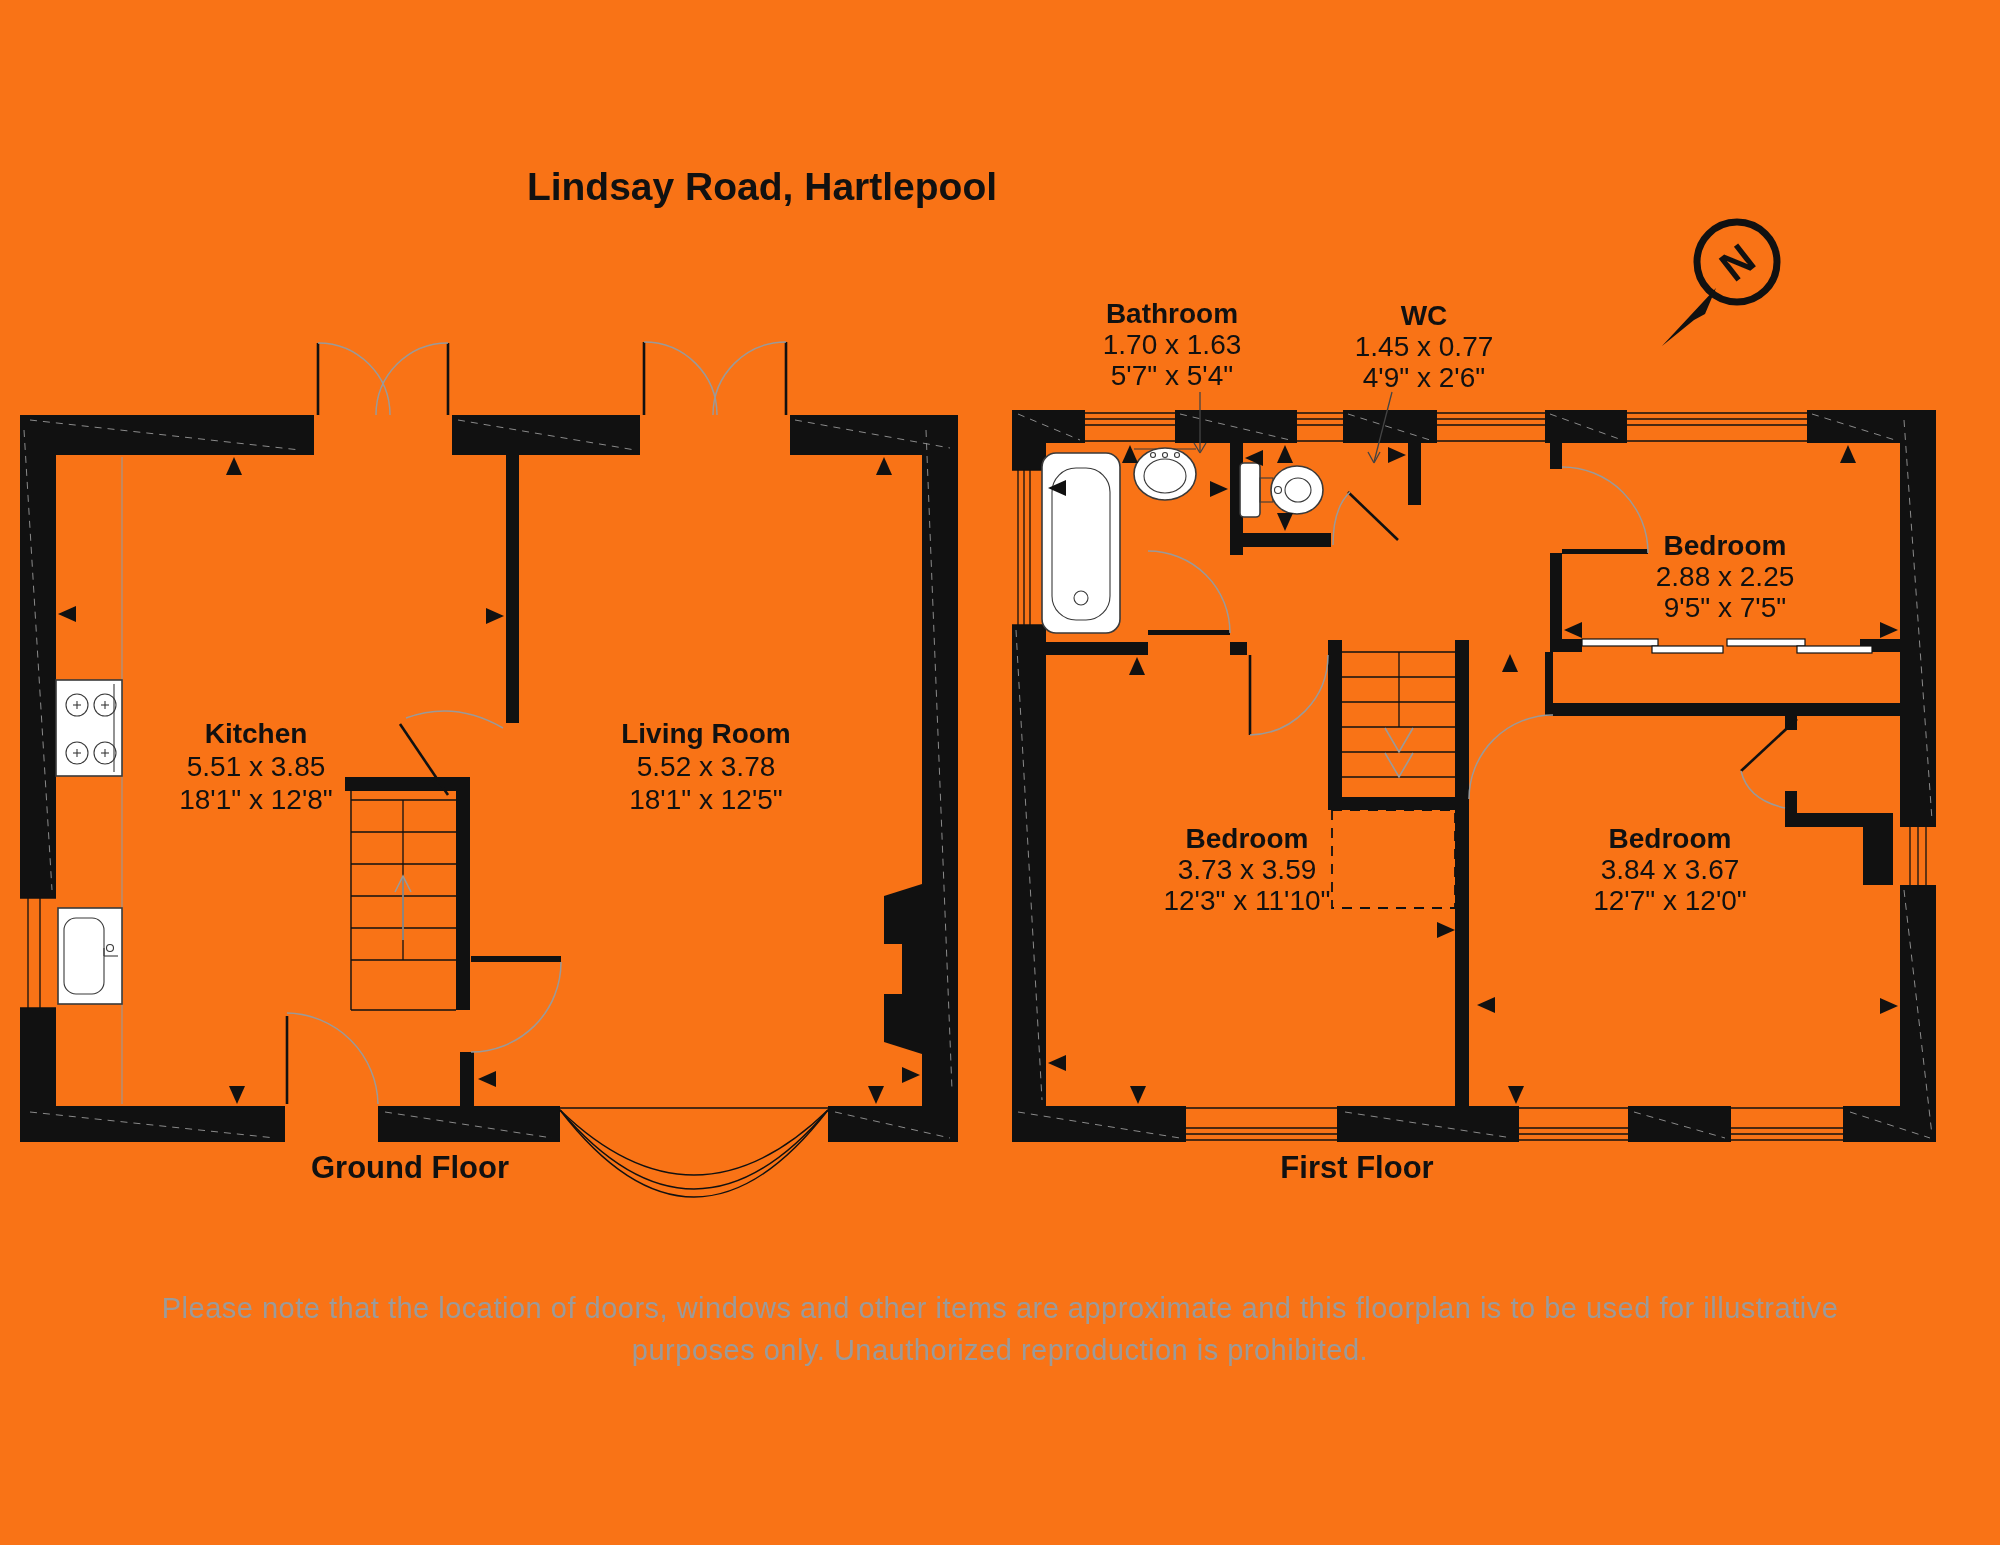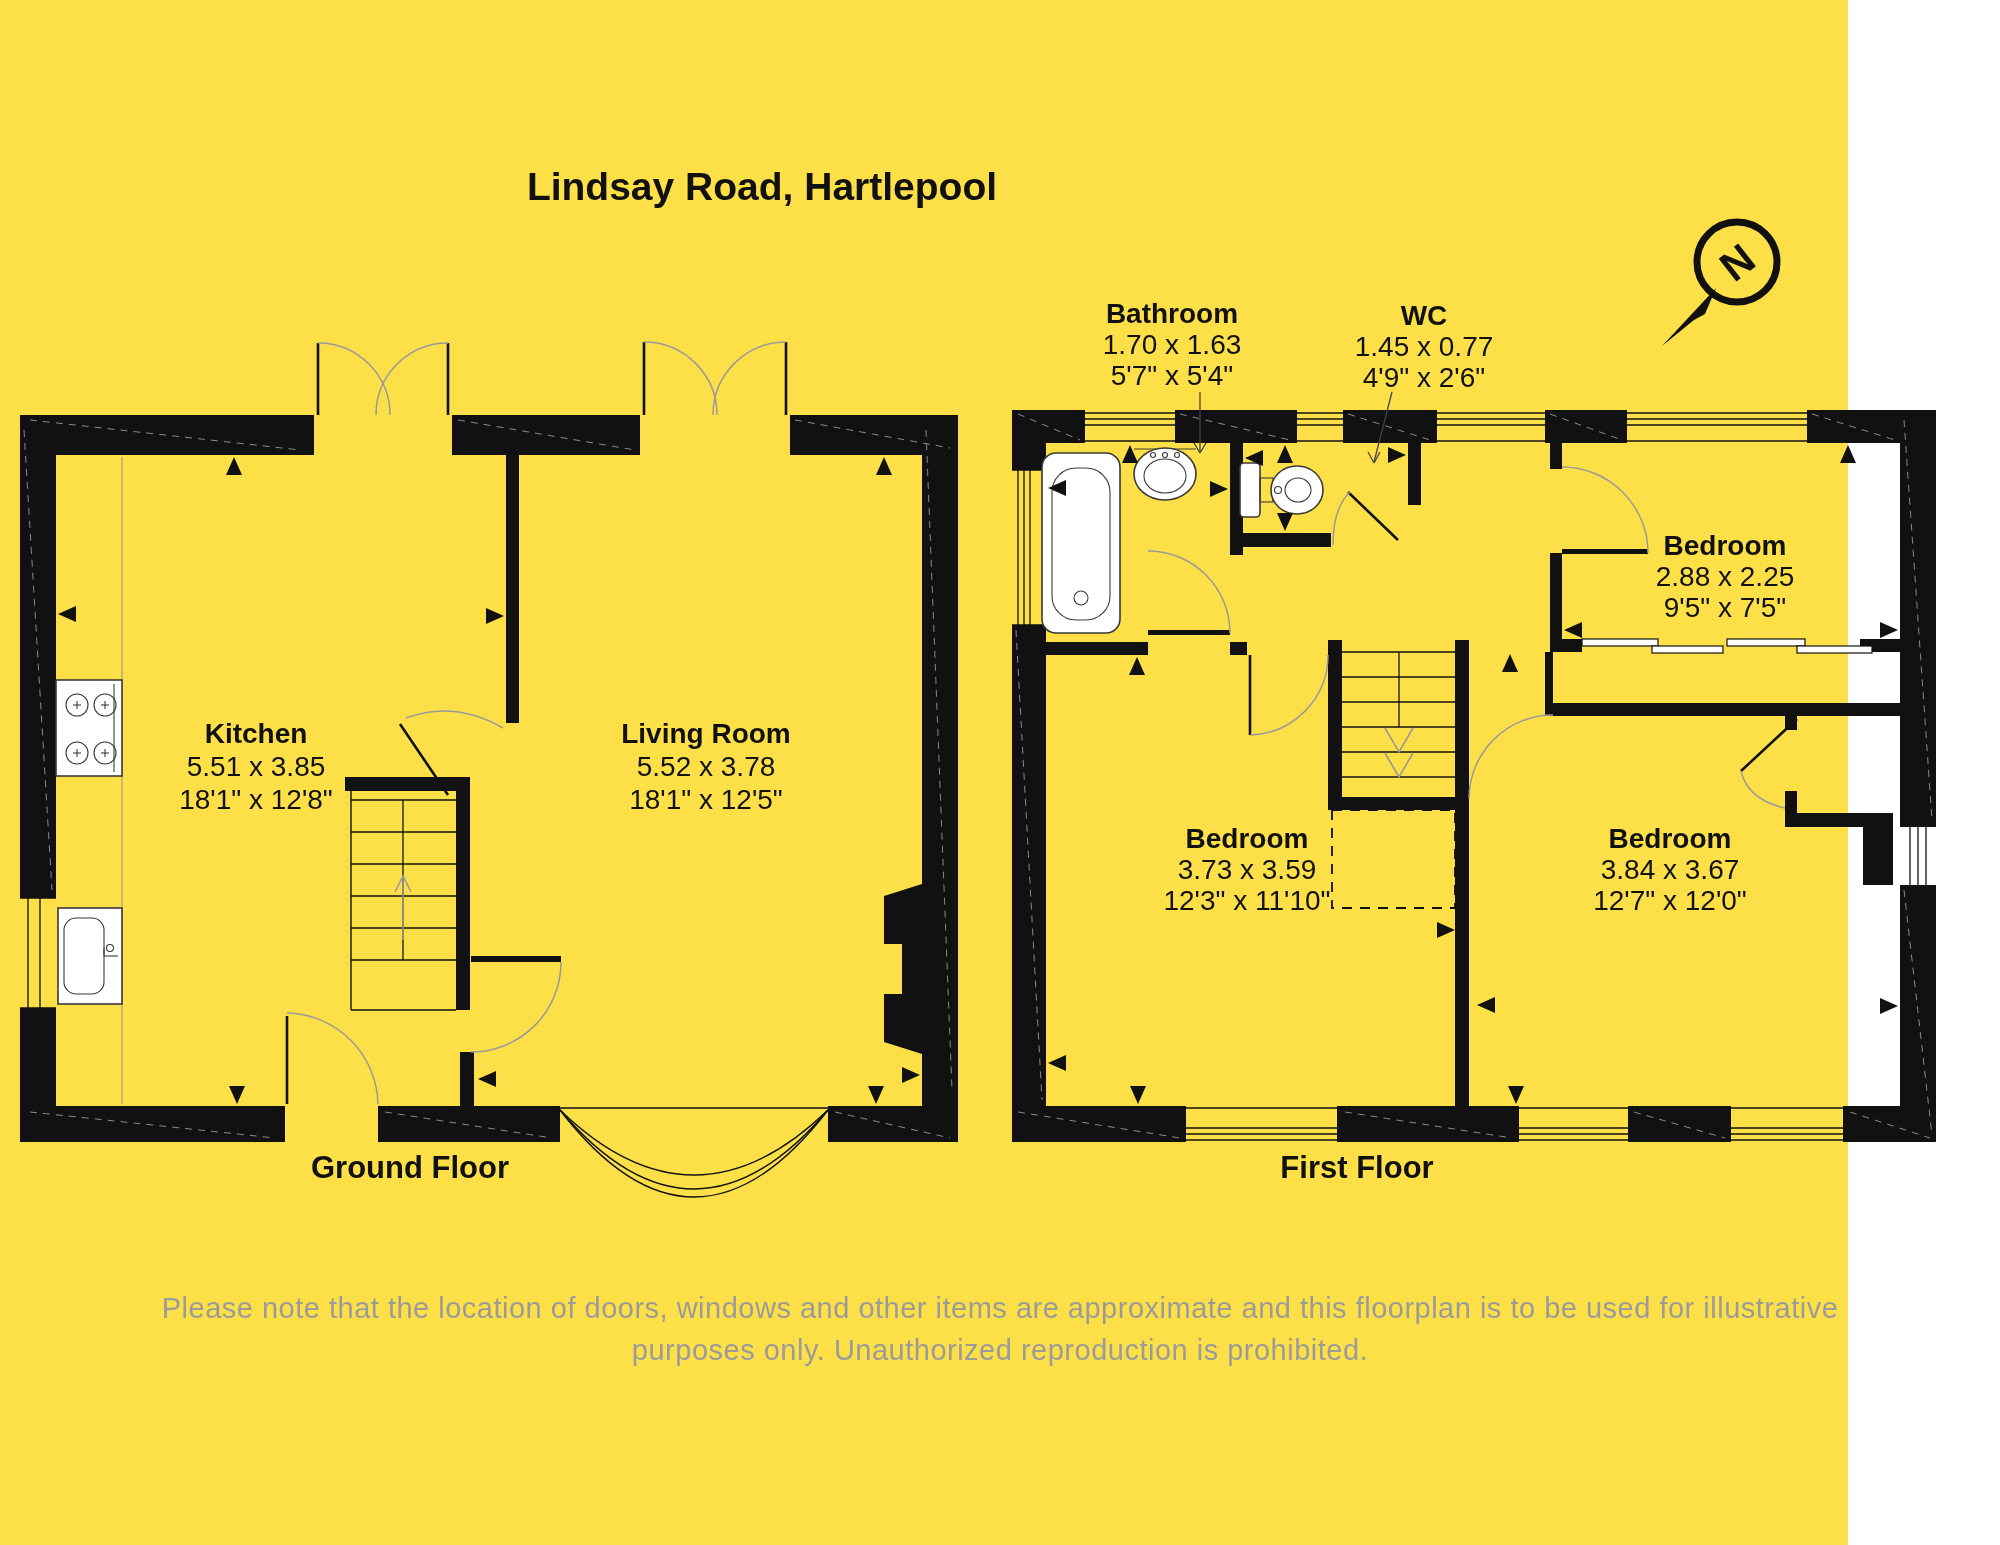--- a/index.html
+++ b/index.html
@@ -1,16 +1,16 @@
 <!DOCTYPE html>
 <html><head>
 <meta charset="utf-8">
 <style>
   html,body{margin:0;padding:0;background:#ffffff;}
-  .page{width:1848px;height:1545px;position:relative;background:#fde047;font-family:"Liberation Sans",sans-serif;}
+  .page{width:2000px;height:1545px;position:relative;background:#f97316;font-family:"Liberation Sans",sans-serif;}
   svg{display:block;}
   .wall{fill:#111;stroke:none;}
   .thin{stroke:#111;stroke-width:1.4;fill:none;}
   .leaf{stroke:#111;stroke-width:2.6;fill:none;}
   .leafbar{fill:#111;}
   .arc{stroke:#9a9a9a;stroke-width:1.5;fill:none;}
   .fix{stroke:#3a3a3a;stroke-width:1.6;fill:#fff;}
   .fixthin{stroke:#3a3a3a;stroke-width:1.1;fill:none;}
   .winline{stroke:#111;stroke-width:1.3;}
   .tread{stroke:#111;stroke-width:1.3;}

